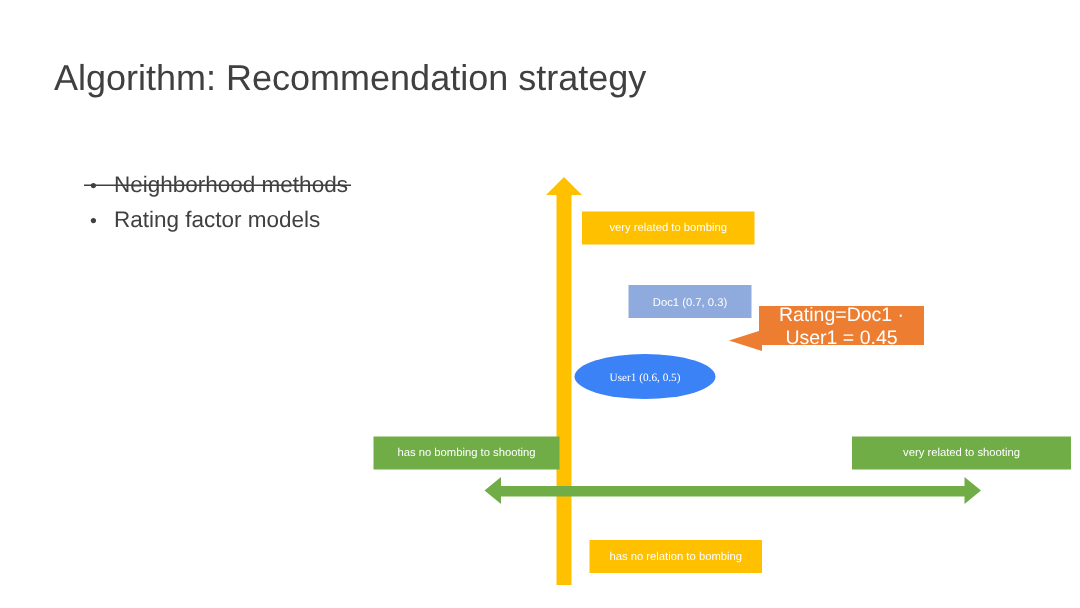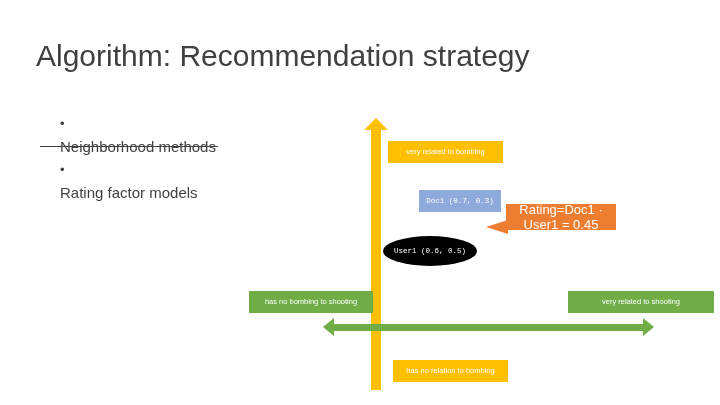--- a/index.html
+++ b/index.html
@@ -19,41 +19,40 @@
     left: 0; top: 0;
     width: 720px;
     height: 405px;
     background: #ffffff;
   }
   .title {
     position: absolute;
     left: 36px;
     top: 39px;
     width: 640px;
-    font-size: 30px;
+    font-size: 24px;
     color: #404040;
     font-family: "Liberation Sans", sans-serif;
     font-weight: normal;
     letter-spacing: 0px;
     white-space: nowrap;
   }
   .bullets {
     position: absolute;
     left: 60px;
     top: 112px;
     width: 330px;
     color: #404040;
     font-size: 15px;
     line-height: 23px;
   }
   .bullet-row {
     display: flex;
     align-items: flex-start;
     white-space: nowrap;
-    flex-direction: column;
   }
   .bullet-dot {
     width: 16px;
     flex: 0 0 16px;
     text-align: left;
     font-size: 13px;
     line-height: 23px;
   }
   .bullet-text {
     position: relative;
@@ -167,37 +166,37 @@
     top: 62px;
     width: 82px;
     height: 22px;
     background: #8FAADC;
     color: #ffffff;
     font-size: 7.5px;
     display: flex;
     align-items: center;
     justify-content: center;
     text-align: center;
-    font-family: Liberation Mono, monospace;
+    font-family: Liberation Sans, sans-serif;
   }
   .node-user {
     position: absolute;
     left: 143px;
     top: 108px;
     width: 94px;
     height: 30px;
-    background: #000000;
+    background: #3b82f6;
     border-radius: 50%;
     color: #ffffff;
     font-size: 7.5px;
     display: flex;
     align-items: center;
     justify-content: center;
     text-align: center;
-    font-family: Liberation Mono, monospace;
+    font-family: Liberation Serif, serif;
   }
   .callout {
     position: absolute;
     left: 266px;
     top: 76px;
     width: 110px;
     height: 26px;
     background: #ED7D31;
     color: #ffffff;
     font-size: 13px;

